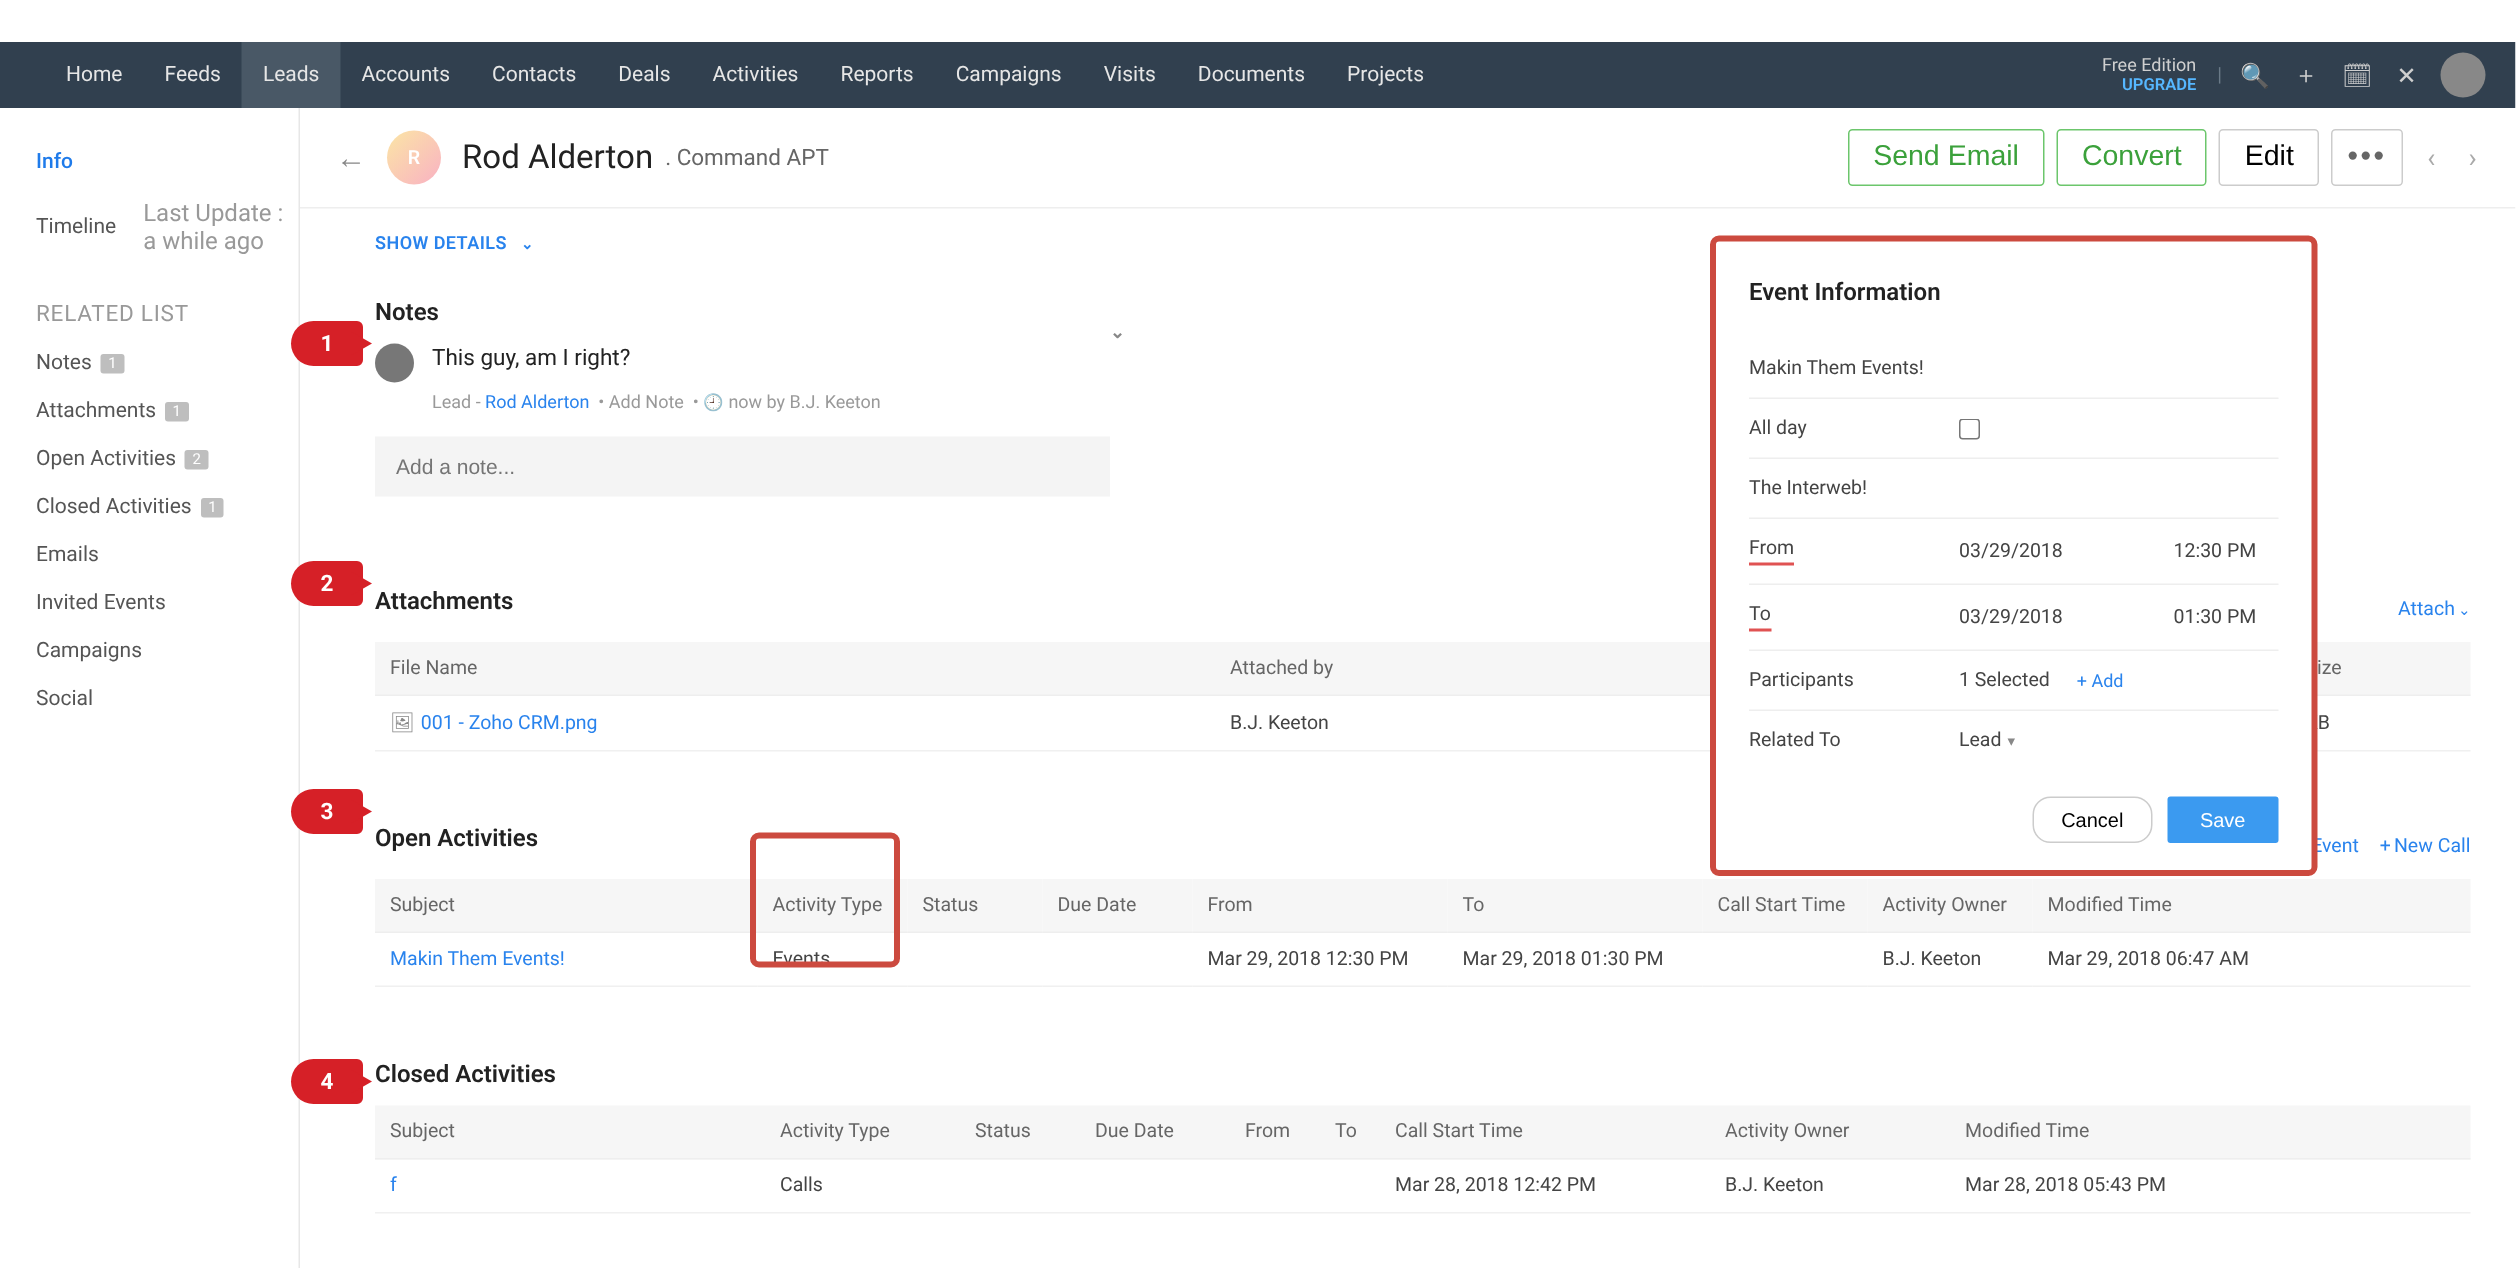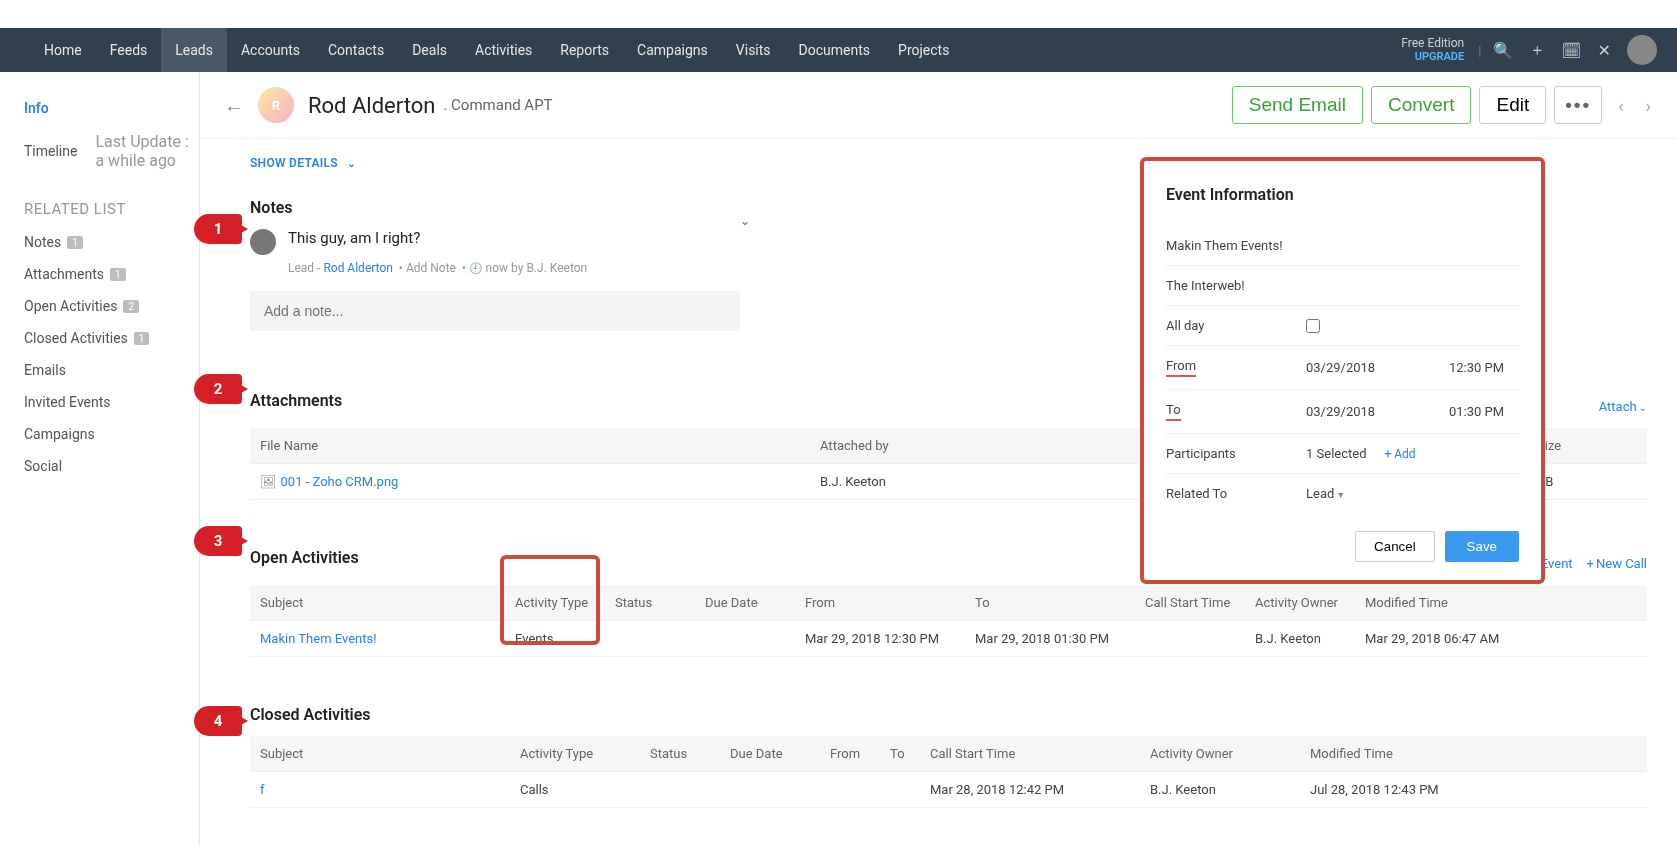--- a/index.html
+++ b/index.html
@@ -83,21 +83,21 @@
 .eventpanel { position: absolute; top: 85px; left: 940px; width: 405px; background: #fff; border: 4px solid #cc4a3f; border-radius: 6px; padding: 24px 22px 18px 22px; z-index: 5; }
 .eventpanel .eptitle { font-size: 16px; font-weight: 600; color: #222; margin-bottom: 22px; }
 .eventpanel .eprow { display: flex; align-items: center; padding: 12px 0; border-bottom: 1px solid #eee; font-size: 13px; color: #444; gap: 10px; }
 .eventpanel .eprow .lbl { width: 130px; }
 .eventpanel .eprow .val { flex: 1; }
 .eventpanel .eprow .time { width: 70px; }
 .eventpanel .redunder { border-bottom: 2px solid #e05252; display: inline-block; padding-bottom: 2px; }
 .eventpanel .eprow .add { color: #2983ed; font-size: 12px; cursor: pointer; }
 .eventpanel .eprow .caret2 { font-size: 10px; color: #888; margin-left: 4px; }
 .eventpanel .btnrow { display: flex; justify-content: flex-end; gap: 10px; margin-top: 18px; }
-.eventpanel .btnrow .cancel { border: 1px solid #ccc; background: #fff; padding: 7px 18px; border-radius: 2px; cursor: pointer; }
+.eventpanel .btnrow .cancel { border: 1px solid #ccc; background: #fff; padding: 7px 18px; border-radius: 12px; cursor: pointer; }
 .eventpanel .btnrow .save { background: #3b9af0; color: #fff; border: none; padding: 7px 22px; border-radius: 2px; cursor: pointer; }
 .eventpanel input[type=checkbox] { width: 14px; height: 14px; }
 
 
 .redarrow { position: absolute; stroke: #d62027; fill: none; stroke-width: 4; z-index: 4; pointer-events: none; }
 </style>
 </head>
 <body>
 
 <div class="topnav">
@@ -286,45 +286,45 @@
         <tbody>
           <tr>
             <td><span class="lnk">f</span></td>
             <td>Calls</td>
             <td></td>
             <td></td>
             <td></td>
             <td></td>
             <td>Mar 28, 2018 12:42 PM</td>
             <td>B.J. Keeton</td>
-            <td>Jul 28, 2018 12:43 PM</td>
+            <td>Mar 28, 2018 05:43 PM</td>
           </tr>
         </tbody>
       </table>
     </div>
 
     <div class="callout" style="top:142px; left:-6px;">1</div>
     <div class="callout" style="top:302px; left:-6px;">2</div>
     <div class="callout" style="top:454px; left:-6px;">3</div>
     <div class="callout" style="top:634px; left:-6px;">4</div>
 
     <div class="redbox" style="top:483px; left:300px; width:100px; height:90px;"></div>
     <div class="redbox" style="top:455px; left:1161px; width:86px; height:28px;"></div>
 
     <div class="eventpanel">
       <div class="eptitle">Event Information</div>
       <div class="eprow">
           <span class="val">Makin Them Events!</span>
         </div>
       <div class="eprow">
-          <span class="val">The Interweb!</span>
-        </div>
-      <div class="eprow">
           <span class="lbl">All day</span>
           <input type="checkbox" style="">
+        </div>
+      <div class="eprow">
+          <span class="val">The Interweb!</span>
         </div>
       <div class="eprow">
         <span class="lbl"><span class="redunder">From</span></span>
         <span class="val">03/29/2018</span>
         <span class="time">12:30 PM</span>
       </div>
       <div class="eprow">
         <span class="lbl"><span class="redunder">To</span></span>
         <span class="val">03/29/2018</span>
         <span class="time">01:30 PM</span>

